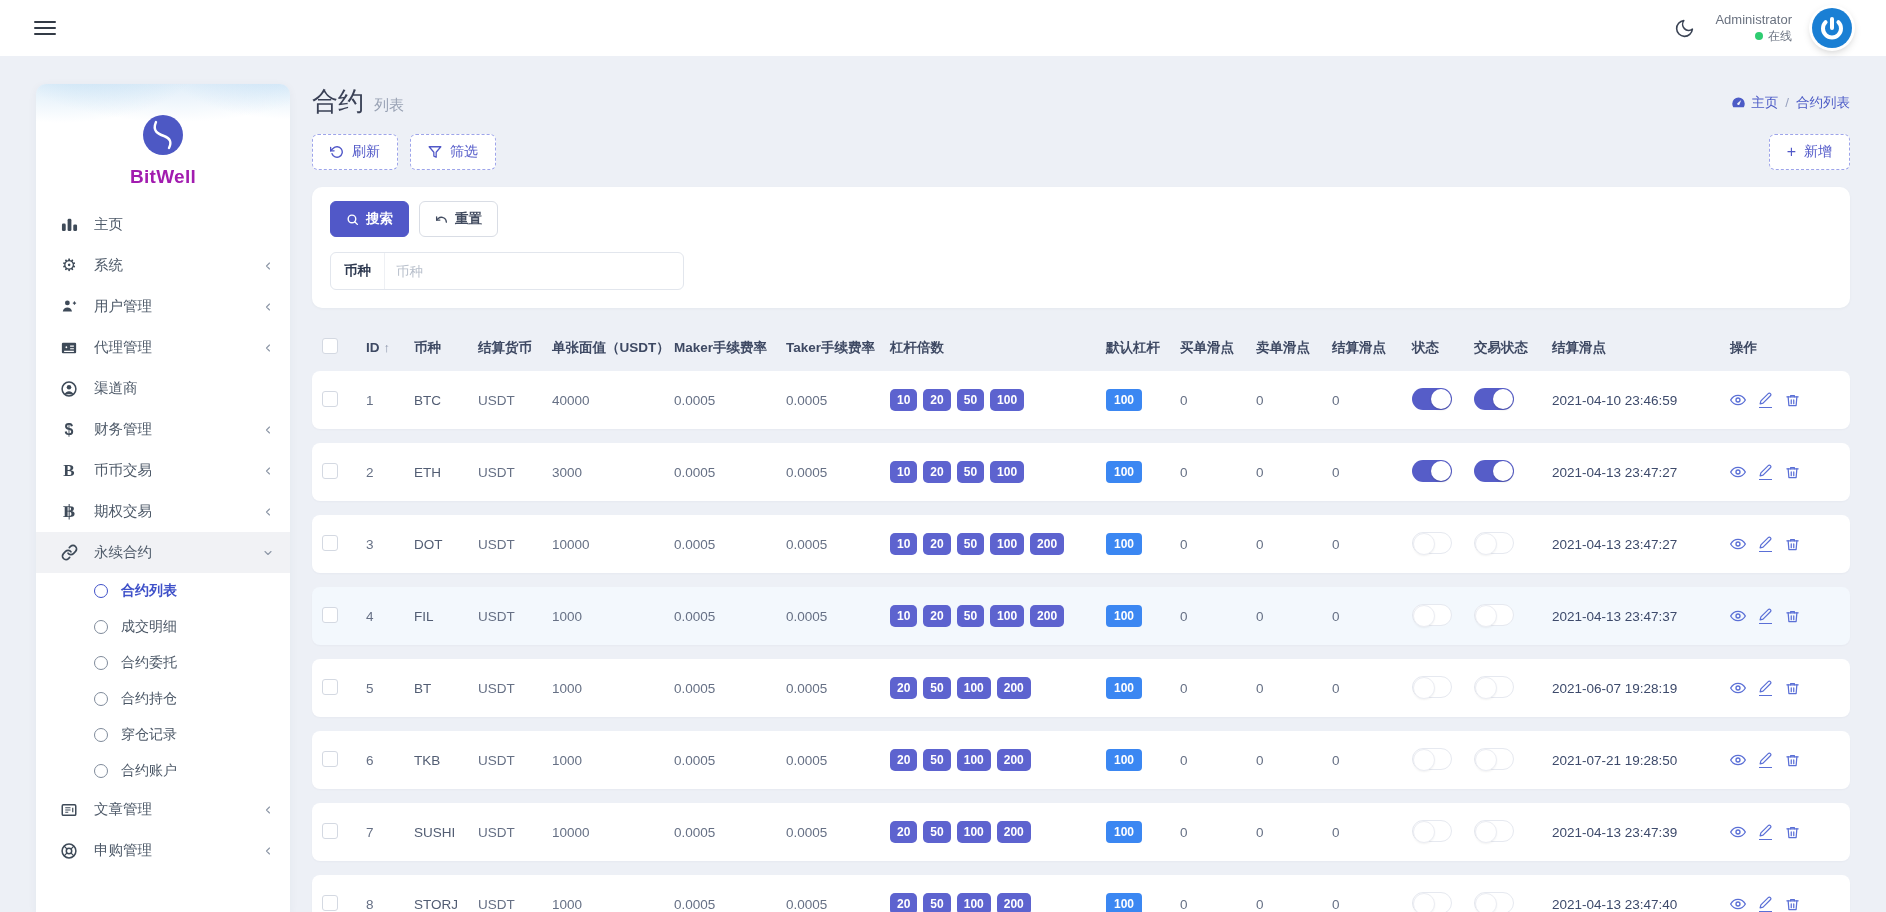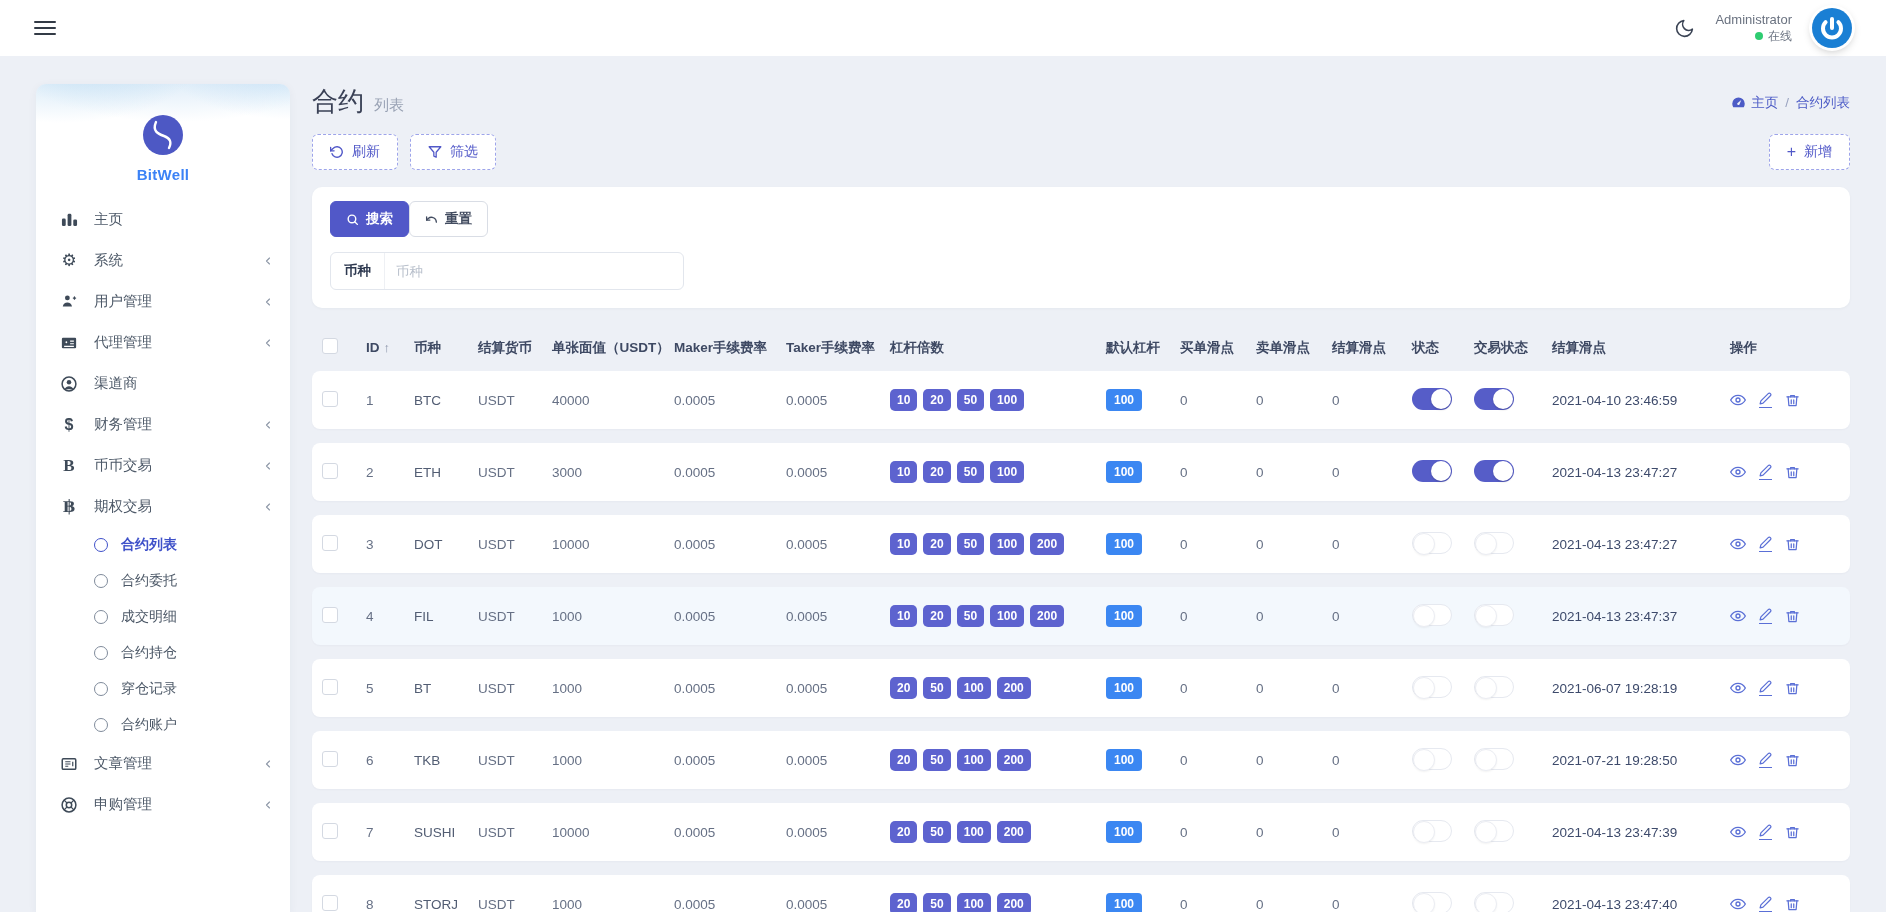--- a/index.html
+++ b/index.html
@@ -24,21 +24,21 @@
   
   .sidebar { width:254px; flex-shrink:0; background:#fff; border-radius:10px 10px 0 0; box-shadow:0 2px 10px rgba(40,50,80,.05); overflow:hidden; }
   .logo-area { position:relative; padding-top:30px; text-align:center; }
   .waves { position:absolute; top:0; left:0; right:0; height:72px;
     background:
       radial-gradient(90% 140% at 10% -30%, rgba(150,200,236,.5), transparent 60%),
       radial-gradient(110% 150% at 55% -40%, rgba(130,185,230,.42), transparent 62%),
       radial-gradient(80% 110% at 100% -15%, rgba(160,205,240,.45), transparent 58%);
   }
   .logo-ball { position:relative; display:inline-block; }
-  .brand { position:relative; font-size:15px; font-weight:800; color:#3b82f6; margin-top:6px; letter-spacing:.3px; }
+  .brand { position:relative; font-size:19px; font-weight:800; color:#a21caf; margin-top:6px; letter-spacing:.3px; }
   .nav { margin-top:16px; padding-bottom:24px; }
   .nav-item { display:flex; align-items:center; gap:14px; padding:11px 16px 11px 22px; font-size:14.5px; color:#4d5968; cursor:pointer; }
   .nav-item .nav-icon { width:22px; display:flex; justify-content:center; align-items:center; color:#3e4a58; }
   .nav-icon .glyph { font-size:17px; line-height:1; color:#3e4a58; }
   .nav-icon .glyph.serif { font-family:"Liberation Serif","DejaVu Serif",serif; font-weight:700; font-size:17px; }
   .nav-chevron { margin-left:auto; color:#8d97a7; display:flex; }
   .nav-item.active-parent { background:#f1f2f5; }
   .sub-item { display:flex; align-items:center; gap:13px; padding:9px 16px 9px 58px; font-size:14px; color:#4d5968; cursor:pointer; }
   .radio { width:14px; height:14px; border:1.5px solid #7f8b9b; border-radius:50%; flex-shrink:0; }
   .sub-item.active { color:#3f51c9; font-weight:700; }
@@ -51,21 +51,21 @@
   .page-subtitle { font-size:15px; color:#98a1b3; margin-left:10px; }
   .breadcrumb { margin-left:auto; display:flex; align-items:center; gap:7px; font-size:13.5px; color:#4c5bc6; }
   .breadcrumb .crumb-sep { color:#9aa3c0; }
   .breadcrumb .crumb-link { display:flex; align-items:center; gap:5px; cursor:pointer; }
 
   .toolbar-row { margin-top:15px; display:flex; align-items:center; gap:12px; }
   .btn-dashed { display:inline-flex; align-items:center; gap:8px; background:#fff; border:1px dashed #9da4ea; color:#5158c8; border-radius:6px; padding:8px 17px; font-size:14px; cursor:pointer; }
   .btn-add { margin-left:auto; }
 
   .search-card { margin-top:17px; background:#fff; border-radius:10px; padding:14px 18px 18px; box-shadow:0 1px 3px rgba(30,40,60,.04); }
-  .search-btns { display:flex; }
+  .search-btns { display:flex; gap:10px; }
   .btn-primary { display:inline-flex; align-items:center; gap:7px; background:#5158c8; color:#fff; border:1px solid #5158c8; border-radius:6px; padding:8px 15px; font-size:13.5px; font-weight:600; cursor:pointer; }
   .btn-plain { display:inline-flex; align-items:center; gap:7px; background:#fff; color:#424c60; border:1px solid #d9dde5; border-radius:6px; padding:8px 15px; font-size:13.5px; font-weight:600; cursor:pointer;font-family:Liberation Serif, serif; }
   .field-group { margin-top:15px; display:flex; align-items:stretch; width:354px; height:38px; border:1px solid #e2e6ed; border-radius:6px; background:#fff; overflow:hidden; }
   .field-label { display:flex; align-items:center; padding:0 13px; font-size:13.5px; font-weight:700; color:#2e3950; border-right:1px solid #eef0f4; }
   .field-input { flex:1; border:0; outline:0; padding:0 11px; font-size:13.5px; color:#333; background:transparent; }
   .field-input::placeholder { color:#b9c0cc; }
 
   
   .table { margin-top:20px; }
   .thead, .trow { display:grid; grid-template-columns:44px 48px 64px 74px 122px 112px 104px 216px 74px 76px 76px 80px 62px 78px 178px 86px; align-items:center; }
@@ -231,33 +231,47 @@
             <span class="glyph serif">฿</span>
           </span>
         <span class="nav-label">期权交易</span>
         <span class="nav-chevron">
             <svg width="12" height="12" viewBox="0 0 24 24" fill="none" stroke="currentColor" stroke-width="2.2" stroke-linecap="round" stroke-linejoin="round">
               <polyline points="15 6 9 12 15 18"></polyline>
             </svg>
           </span>
       </div>
 
+      <div class="nav-item active-parent">
+        <span class="nav-icon">
+          <svg width="17" height="17" viewBox="0 0 24 24" fill="none" stroke="currentColor" stroke-width="2.4" stroke-linecap="round" stroke-linejoin="round">
+              <path d="M10 13a5 5 0 0 0 7.54.54l3-3a5 5 0 0 0-7.07-7.07l-1.72 1.71"></path>
+              <path d="M14 11a5 5 0 0 0-7.54-.54l-3 3a5 5 0 0 0 7.07 7.07l1.71-1.71"></path>
+            </svg>
+        </span>
+        <span class="nav-label">永续合约</span>
+        <span class="nav-chevron">
+            <svg width="12" height="12" viewBox="0 0 24 24" fill="none" stroke="currentColor" stroke-width="2.2" stroke-linecap="round" stroke-linejoin="round">
+              <polyline points="6 9 12 15 18 9"></polyline>
+            </svg>
+          </span>
+      </div>
 
       <div class="submenu">
         <div class="sub-item active">
           <span class="radio"></span>
           <span>合约列表</span>
         </div>
         <div class="sub-item">
           <span class="radio"></span>
-          <span>合约委托</span>
+          <span>成交明细</span>
         </div>
         <div class="sub-item">
           <span class="radio"></span>
-          <span>成交明细</span>
+          <span>合约委托</span>
         </div>
         <div class="sub-item">
           <span class="radio"></span>
           <span>合约持仓</span>
         </div>
         <div class="sub-item">
           <span class="radio"></span>
           <span>穿仓记录</span>
         </div>
         <div class="sub-item">

